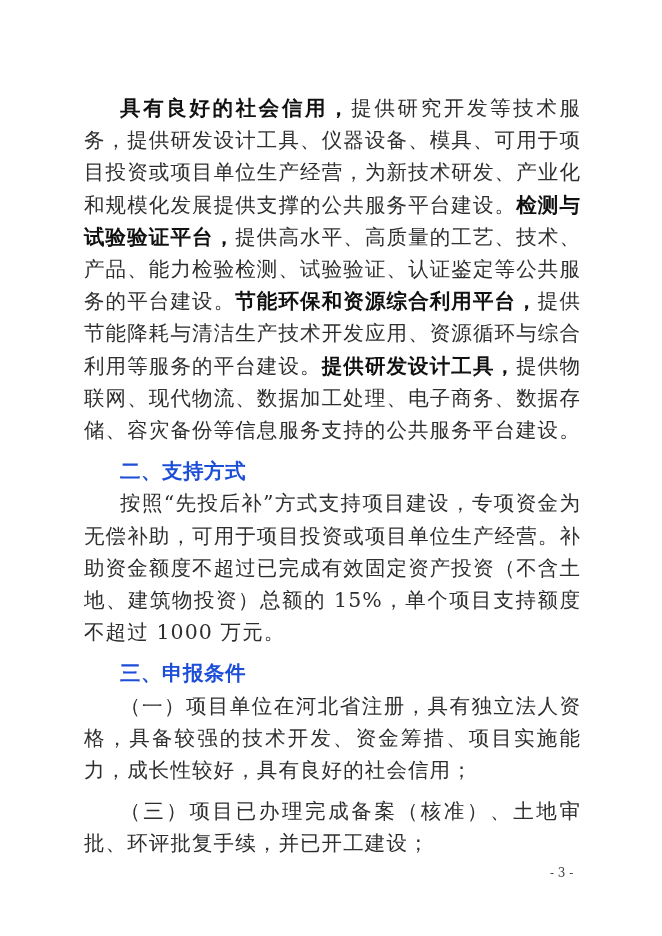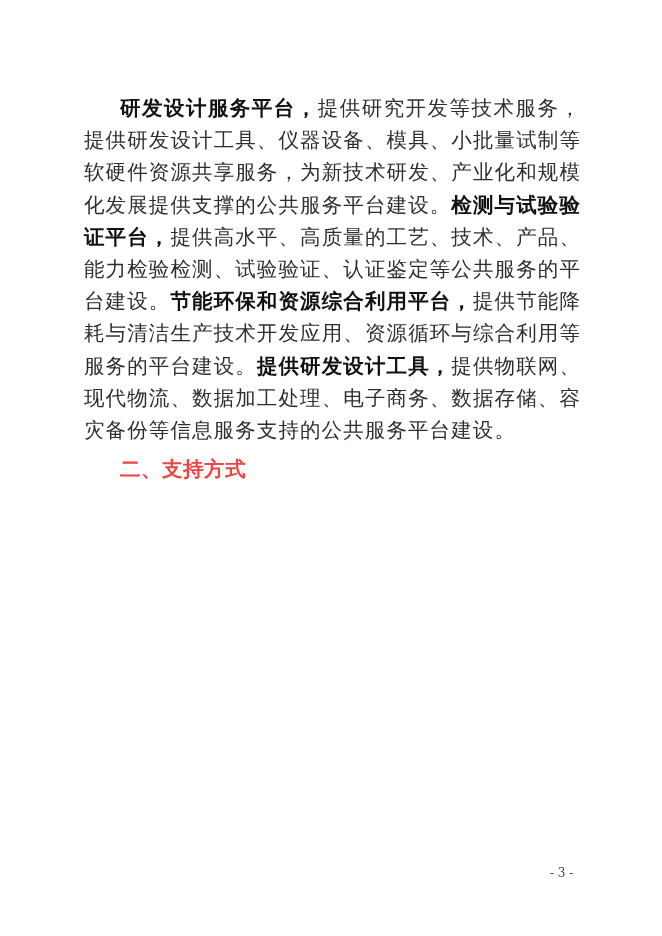--- a/index.html
+++ b/index.html
@@ -24,23 +24,23 @@
     p {
       margin: 0;
       font-size: 20.5px;
       line-height: 32.2px;
       text-align: justify;
       text-align-last: left;
       letter-spacing: 1.1px;
     }
     .indent { text-indent: 36px; }
     .heading {
-      font-family: Liberation Mono, monospace;
+      font-family: Liberation Serif, serif;
       font-weight: bold;
-      color: #ef4444;
+      color: #1d4ed8;
       text-indent: 36px;
       letter-spacing: 0.5px;
     }
     b {
       font-family: "DejaVu Sans", "Liberation Sans", sans-serif;
       font-weight: bold;
       color: #111;
     }
     .gap { margin-top: 9px; }
     .page-number {
@@ -49,23 +49,27 @@
       top: 866px;
       font-size: 12px;
       color: #444;
       font-family: "DejaVu Serif", serif;
     }
   </style>
 </head>
 <body>
 
 <div class="page">
-  <p class="indent"><b>研发设计服务平台，</b><span>提供研究开发等技术服务，提供研发设计工具、仪器设备、模具、小批量试制等软硬件资源共享服务，为新技术研发、产业化和规模化发展提供支撑的公共服务平台建设。</span><b>检测与试验验证平台，</b><span>提供高水平、高质量的工艺、技术、产品、能力检验检测、试验验证、认证鉴定等公共服务的平台建设。</span><b>节能环保和资源综合利用平台，</b><span>提供节能降耗与清洁生产技术开发应用、资源循环与综合利用等服务的平台建设。</span><b>提供研发设计工具，</b><span>提供物联网、现代物流、数据加工处理、电子商务、数据存储、容灾备份等信息服务支持的公共服务平台建设。</span></p>
+  <p class="indent"><b>具有良好的社会信用，</b><span>提供研究开发等技术服务，提供研发设计工具、仪器设备、模具、可用于项目投资或项目单位生产经营，为新技术研发、产业化和规模化发展提供支撑的公共服务平台建设。</span><b>检测与试验验证平台，</b><span>提供高水平、高质量的工艺、技术、产品、能力检验检测、试验验证、认证鉴定等公共服务的平台建设。</span><b>节能环保和资源综合利用平台，</b><span>提供节能降耗与清洁生产技术开发应用、资源循环与综合利用等服务的平台建设。</span><b>提供研发设计工具，</b><span>提供物联网、现代物流、数据加工处理、电子商务、数据存储、容灾备份等信息服务支持的公共服务平台建设。</span></p>
 
   <p class="heading gap">二、支持方式</p>
 
+  <p class="indent">按照“先投后补”方式支持项目建设，专项资金为无偿补助，可用于项目投资或项目单位生产经营。补助资金额度不超过已完成有效固定资产投资（不含土地、建筑物投资）总额的 15%，单个项目支持额度不超过 1000 万元。</p>
+
+  <p class="heading gap">三、申报条件</p>
+
+  <p class="indent">（一）项目单位在河北省注册，具有独立法人资格，具备较强的技术开发、资金筹措、项目实施能力，成长性较好，具有良好的社会信用；</p>
 
 
-
-
+  <p class="indent gap">（三）项目已办理完成备案（核准）、土地审批、环评批复手续，并已开工建设；</p>
 </div>
 
 <div class="page-number">- 3 -</div>
 
 </body></html>

